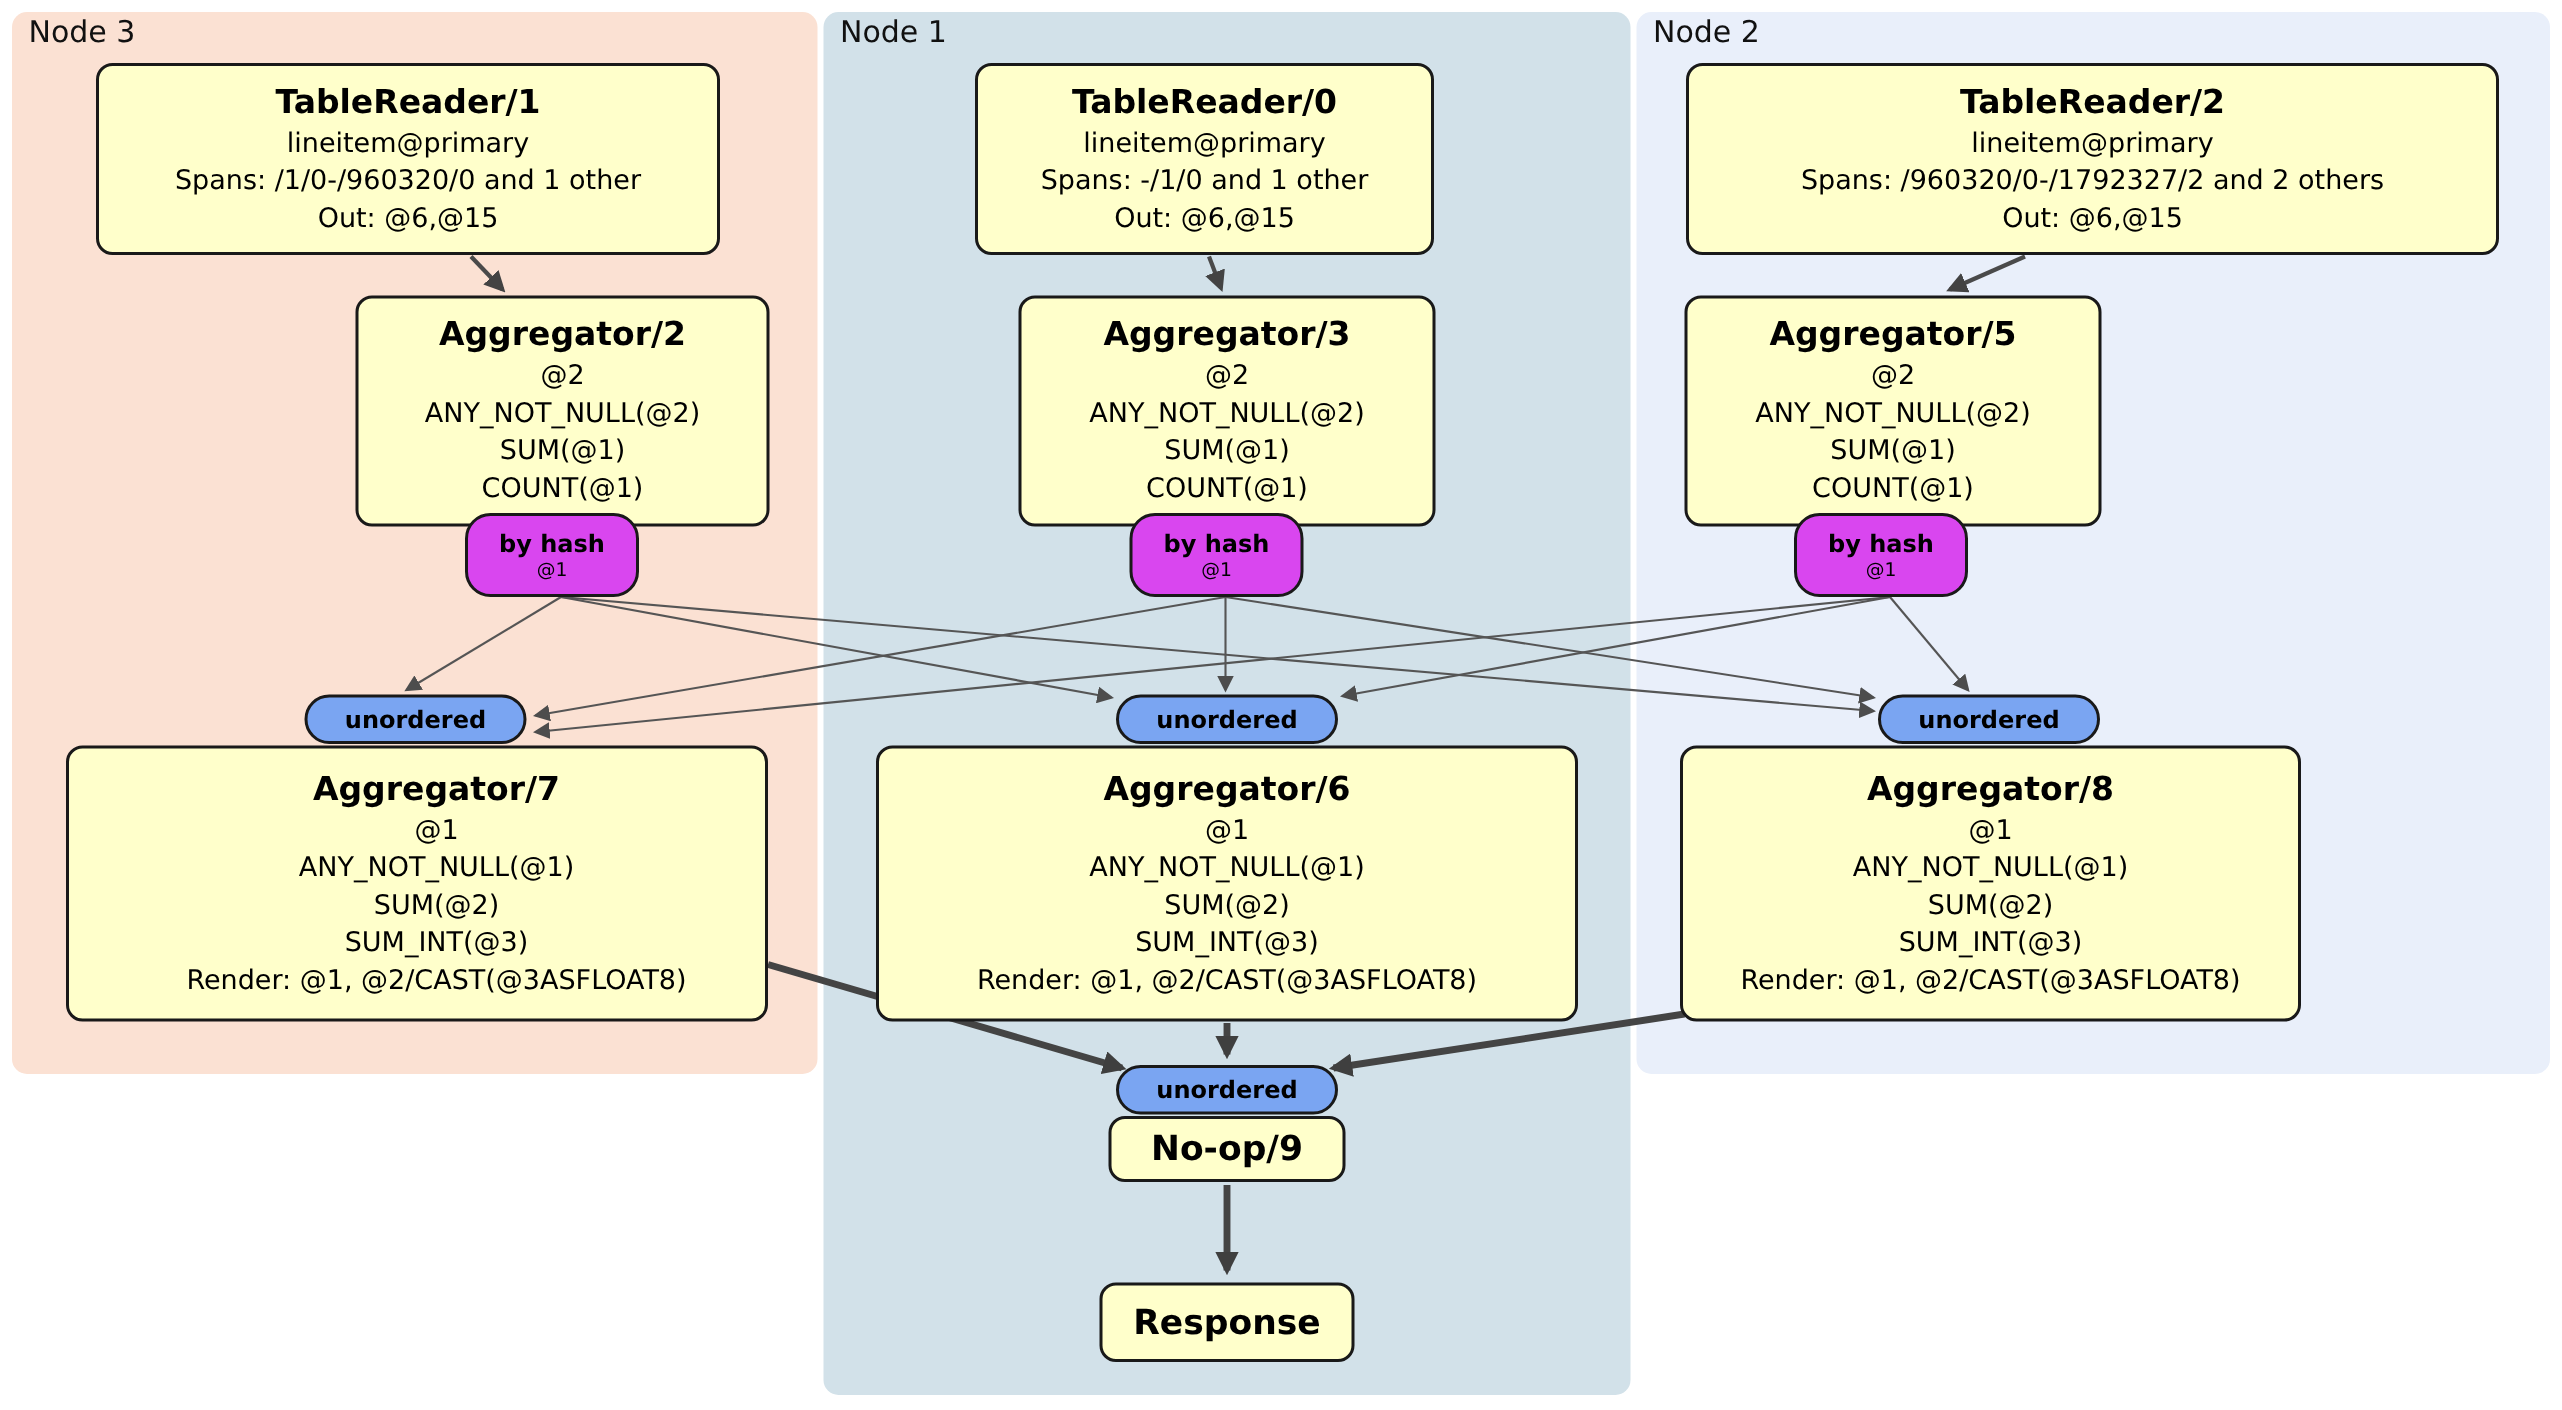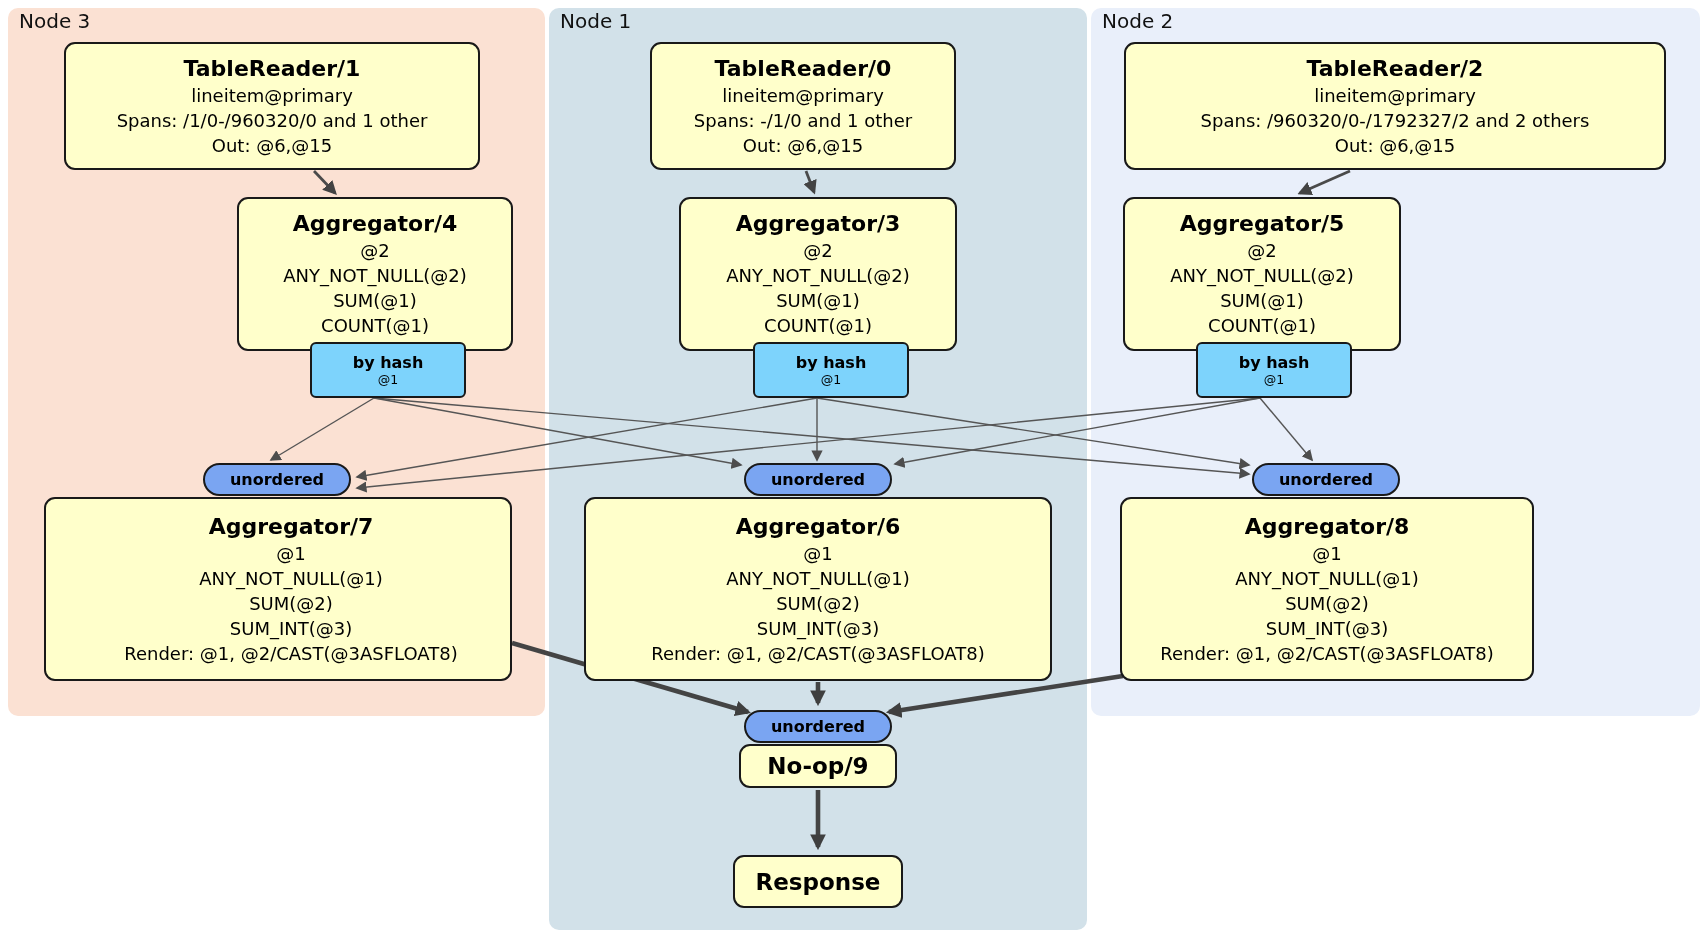--- a/index.html
+++ b/index.html
@@ -33,21 +33,21 @@
   #box-agg6{left:584px;top:497px;width:468px;height:184px;}
   #box-agg8{left:1120px;top:497px;width:414px;height:184px;}
   #box-noop{left:739px;top:744px;width:158px;height:44px;}
   #box-response{left:733px;top:855px;width:170px;height:53px;}
   #box-noop .title,#box-response .title{font-size:23px;}
 
   .pill{
     position:absolute;display:flex;flex-direction:column;align-items:center;justify-content:center;
     border:2px solid #191919;box-sizing:border-box;z-index:4;text-align:center;
   }
-  .pill-hash{background:#7dd3fc;border-radius:6px;width:156px;height:56px;}
+  .pill-hash{background:#d946ef;border-radius:17px;width:116px;height:56px;}
   .pill-hash .pl{font-weight:bold;font-size:16px;line-height:19px;}
   .pill-hash .ps{font-size:12.5px;line-height:15px;}
   .pill-stream{background:#7aa5f2;border-radius:17px;width:148px;height:33px;}
   .pill-stream .pl{font-weight:bold;font-size:16px;line-height:18px;}
 
   #pill-hash-4{left:310px;top:342px;}
   #pill-hash-3{left:753px;top:342px;}
   #pill-hash-5{left:1196px;top:342px;}
   #pill-un-7{left:203px;top:463px;}
   #pill-un-6{left:744px;top:463px;}
@@ -118,21 +118,21 @@
     <span class="line">Out: @6,@15</span>
   </div>
   <div class="pbox" id="box-tr2">
     <span class="title">TableReader/2</span>
     <span class="line">lineitem@primary</span>
     <span class="line">Spans: /960320/0-/1792327/2 and 2 others</span>
     <span class="line">Out: @6,@15</span>
   </div>
 
   <div class="pbox" id="box-agg4">
-    <span class="title">Aggregator/4</span>
+    <span class="title">Aggregator/2</span>
     <span class="line">@2</span>
     <span class="line">ANY_NOT_NULL(@2)</span>
     <span class="line">SUM(@1)</span>
     <span class="line">COUNT(@1)</span>
   </div>
   <div class="pbox" id="box-agg3">
     <span class="title">Aggregator/3</span>
     <span class="line">@2</span>
     <span class="line">ANY_NOT_NULL(@2)</span>
     <span class="line">SUM(@1)</span>

